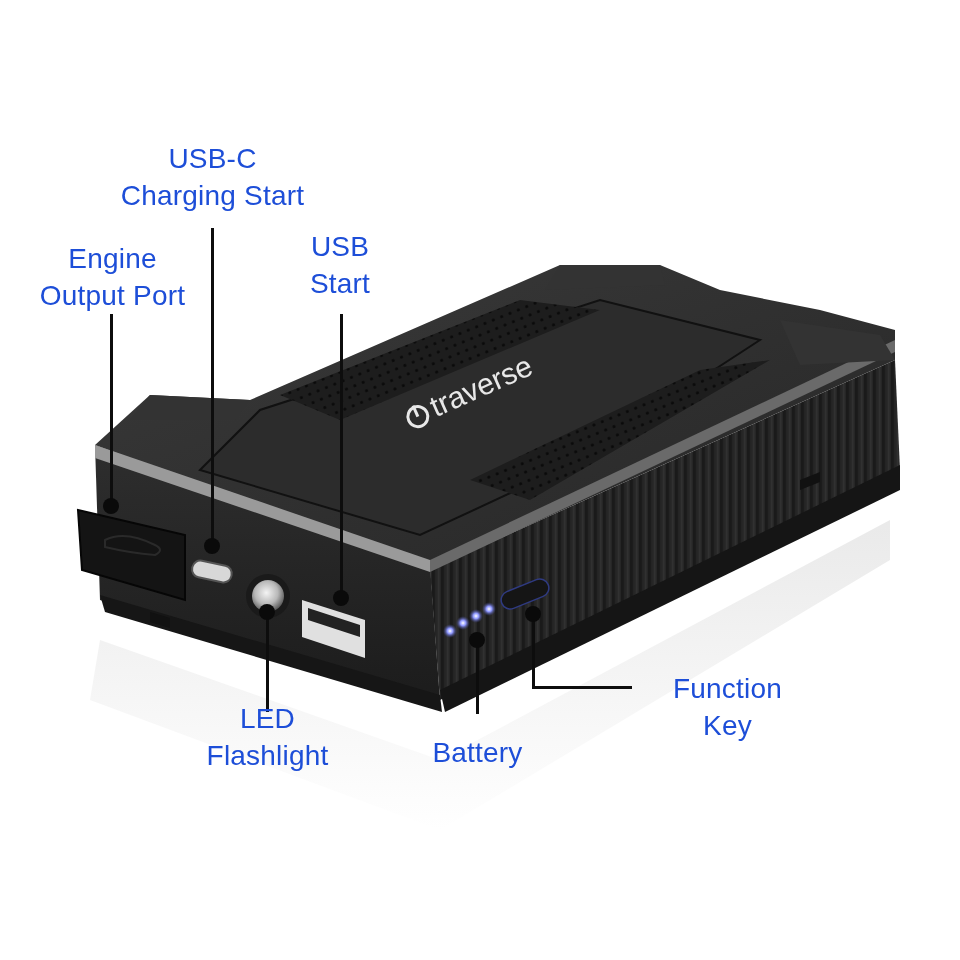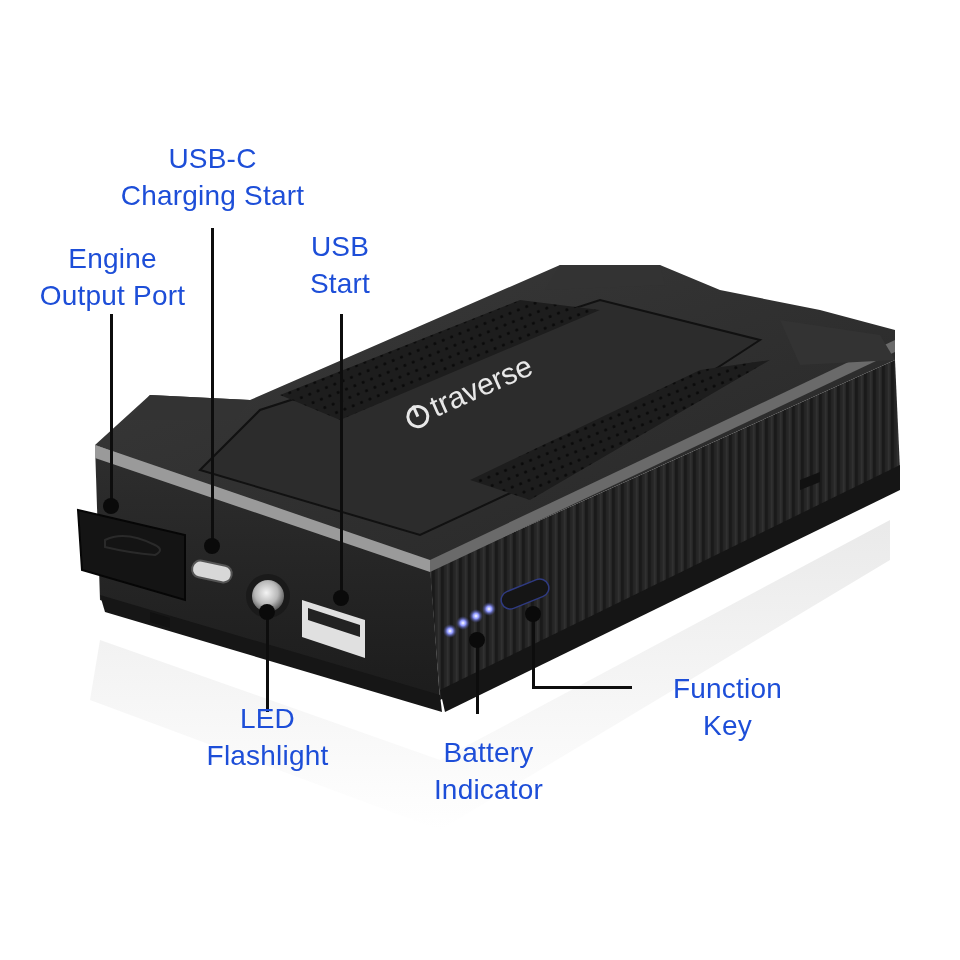--- a/index.html
+++ b/index.html
@@ -138,22 +138,21 @@
   <div class="label" style="left:270px;top:228px;width:140px;">
     <span>USB</span>
     <span>Start</span>
   </div>
 
   <div class="label" style="left:190px;top:700px;width:155px;">
     <span>LED</span>
     <span>Flashlight</span>
   </div>
 
-  <div class="label" style="left:411px;top:734px;width:155px;">
+  <div class="label" style="left:400px;top:734px;width:155px;">
     <span>Battery</span>
-    <span>Indicator</span>
   </div>
 
   <div class="label" style="left:650px;top:670px;width:155px;">
     <span>Function</span>
     <span>Key</span>
   </div>
 </div>
 
 </body></html>

